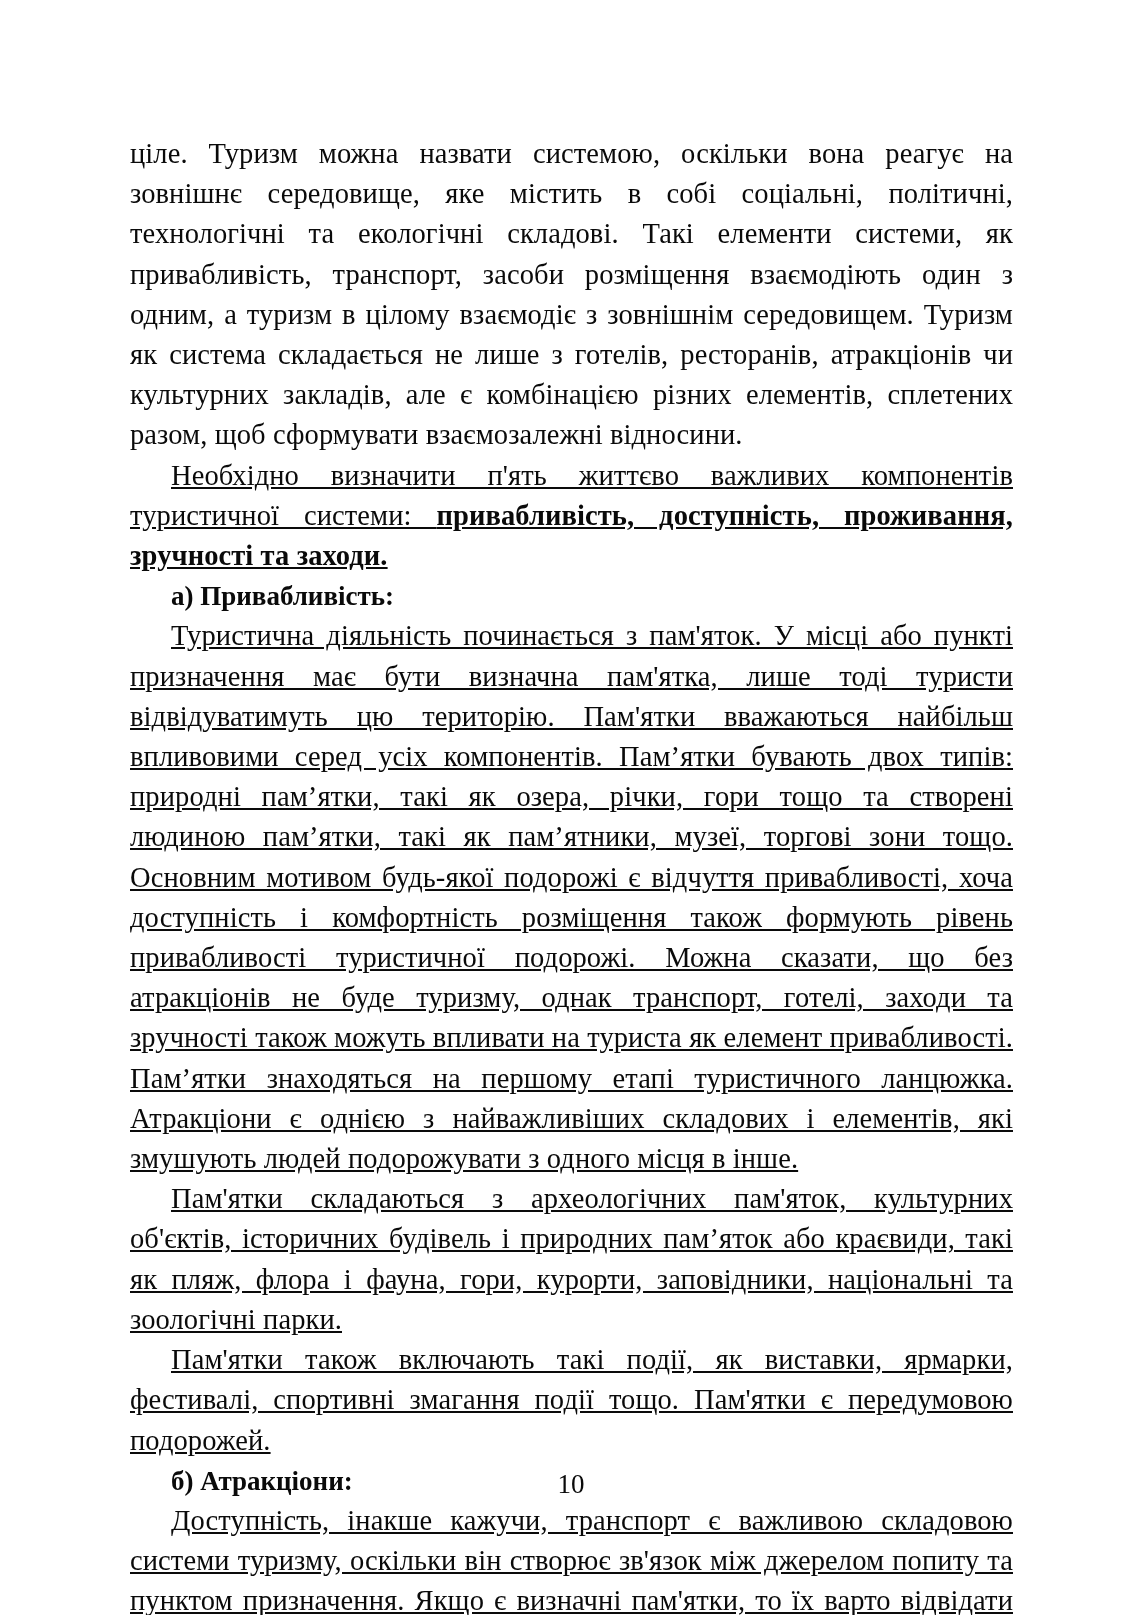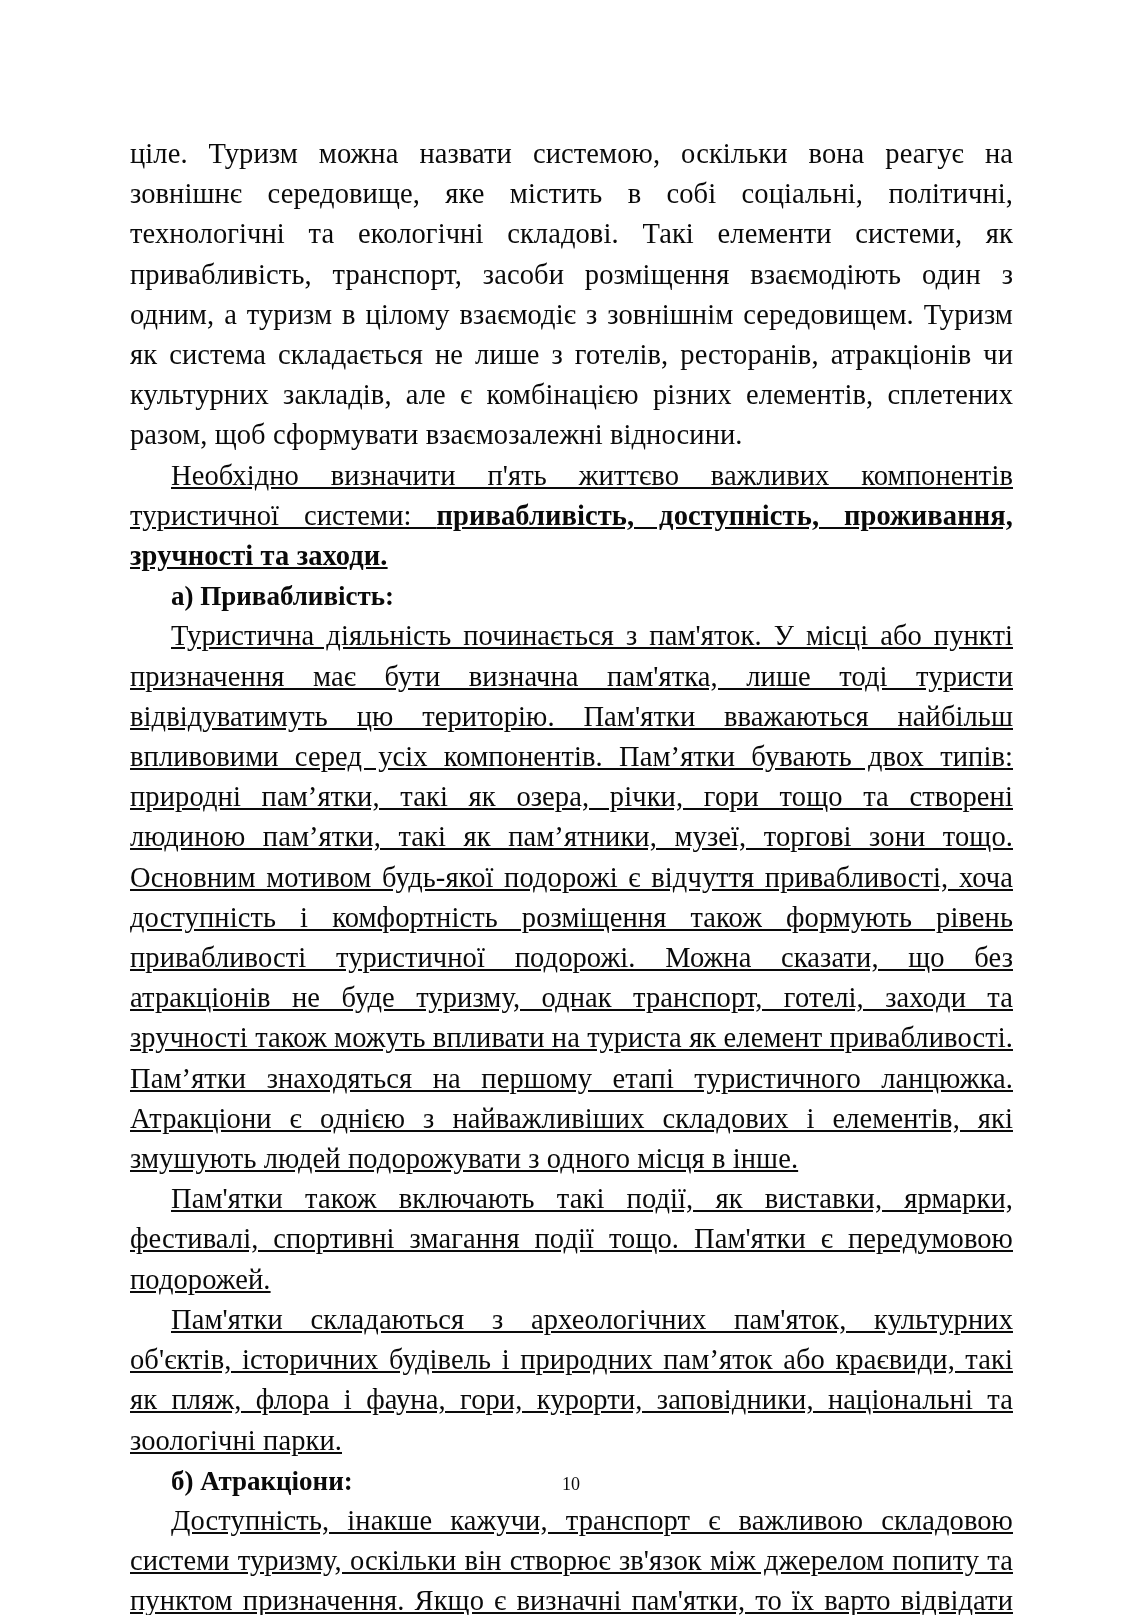--- a/index.html
+++ b/index.html
@@ -80,21 +80,21 @@
   .para.nostretch::after {
     display: none;
   }
 
   .page-number {
     position: absolute;
     left: 0;
     top: 1455px;
     width: 1142px;
     text-align: center;
-    font-size: 18px;
+    font-size: 27px;
     line-height: 34px;
     font-family: "Liberation Serif", "DejaVu Serif", serif;
     color: #0a0a0a;
   }
 </style>
 </head>
 <body>
 
 <div class="page">
 
@@ -110,25 +110,25 @@
 
     <p class="item-heading">
       <span>а) Привабливість</span><span class="colon">:</span>
     </p>
 
     <p class="para indent nostretch">
       <span>Туристична діяльність починається з пам'яток. У місці або пункті призначення має бути визначна пам'ятка, лише тоді туристи відвідуватимуть цю територію. Пам'ятки вважаються найбільш впливовими серед усіх компонентів. Пам’ятки бувають двох типів: природні пам’ятки, такі як озера, річки, гори тощо та створені людиною пам’ятки, такі як пам’ятники, музеї, торгові зони тощо. Основним мотивом будь-якої подорожі є відчуття привабливості, хоча доступність і комфортність розміщення також формують рівень привабливості туристичної подорожі. Можна сказати, що без атракціонів не буде туризму, однак транспорт, готелі, заходи та зручності також можуть впливати на туриста як елемент привабливості. Пам’ятки знаходяться на першому етапі туристичного ланцюжка. Атракціони є однією з найважливіших складових і елементів, які змушують людей подорожувати з одного місця в інше.</span>
     </p>
 
     <p class="para indent nostretch">
-      <span>Пам'ятки також включають такі події, як виставки, ярмарки, фестивалі, спортивні змагання події тощо. Пам'ятки є передумовою подорожей.</span>
+      <span>Пам'ятки складаються з археологічних пам'яток, культурних об'єктів, історичних будівель і природних пам’яток або краєвиди, такі як пляж, флора і фауна, гори, курорти, заповідники, національні та зоологічні парки.</span>
     </p>
 
     <p class="para indent nostretch">
-      <span>Пам'ятки складаються з археологічних пам'яток, культурних об'єктів, історичних будівель і природних пам’яток або краєвиди, такі як пляж, флора і фауна, гори, курорти, заповідники, національні та зоологічні парки.</span>
+      <span>Пам'ятки також включають такі події, як виставки, ярмарки, фестивалі, спортивні змагання події тощо. Пам'ятки є передумовою подорожей.</span>
     </p>
 
     <p class="item-heading">
       <span>б) Атракціони</span><span class="colon">:</span>
     </p>
 
     <p class="para indent">
       <span>Доступність, інакше кажучи, транспорт є важливою складовою системи туризму, оскільки він створює зв'язок між джерелом попиту та пунктом призначення. Якщо є визначні пам'ятки, то їх варто відвідати туристам. Транспорт є зазвичай не мета, а можливість</span>
     </p>
 

